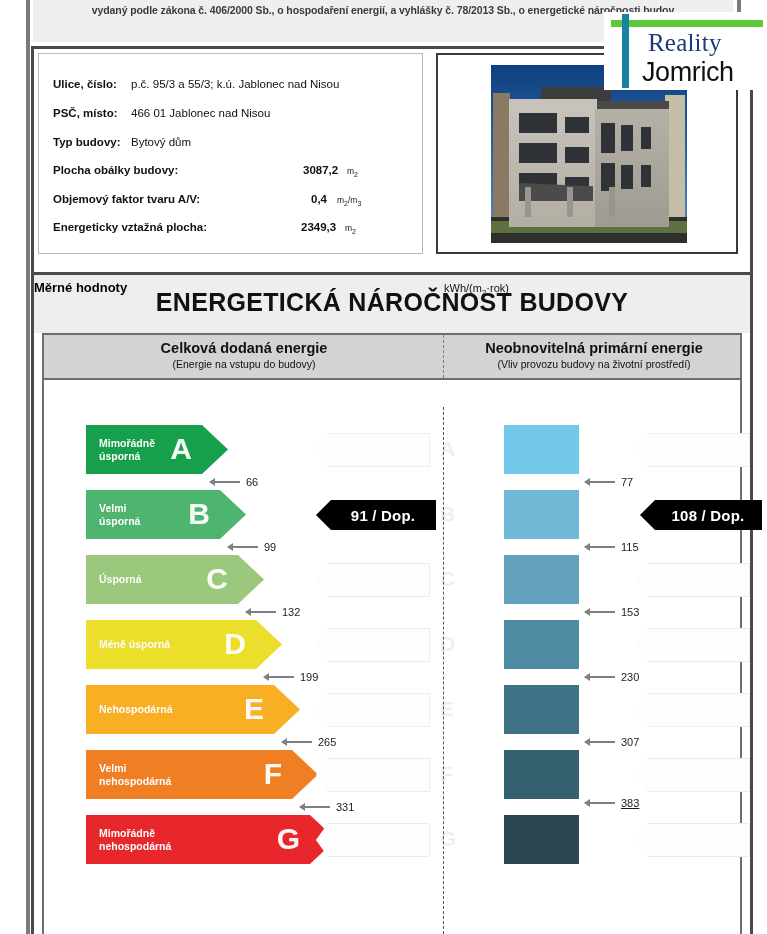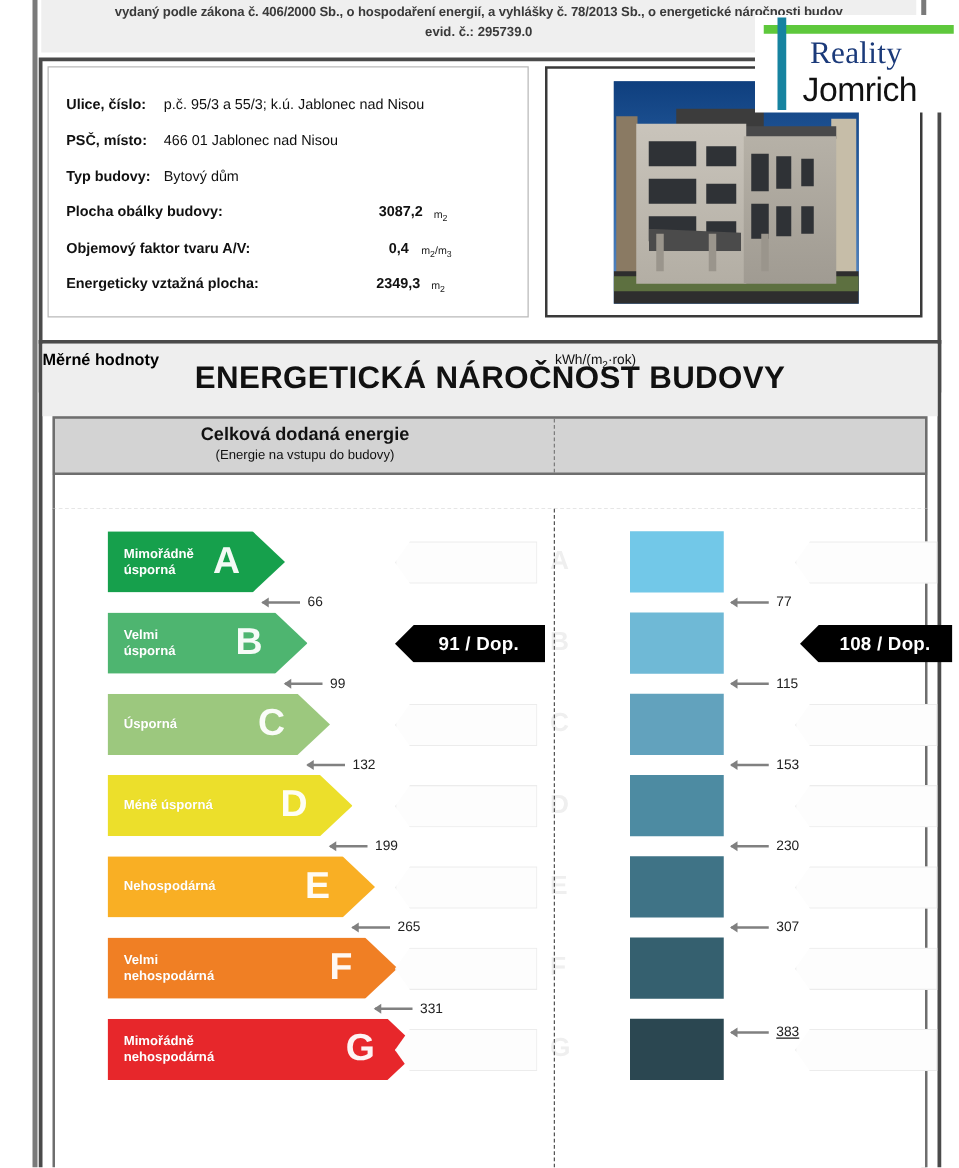--- a/index.html
+++ b/index.html
@@ -179,21 +179,20 @@
 </head>
 <body>
 
 <div id="page">
 
   <div class="rail left"></div>
   <div class="rail right"></div>
 
   <div id="topband"></div>
   <div id="lawline">vydaný podle zákona č. 406/2000 Sb., o hospodaření energií, a vyhlášky č. 78/2013 Sb., o energetické náročnosti budov</div>
-  <div id="evidline">evid. č.: 295739.0</div>
 
   <div id="idbox">
     <div id="idinner">
         <div class="row" style="top: 24px;"><span class="rlabel">Ulice, číslo:</span><span class="rval" style="left: 78px; top: 0px;">p.č. 95/3 a 55/3; k.ú. Jablonec nad Nisou</span></div>
         <div class="row" style="top: 53px;"><span class="rlabel">PSČ, místo:</span><span class="rval" style="left: 78px; top: 0px;">466 01  Jablonec nad Nisou</span></div>
         <div class="row" style="top: 82px;"><span class="rlabel">Typ budovy:</span><span class="rval" style="left: 78px; top: 0px;">Bytový dům</span></div>
         <div class="row" style="top: 110px;"><span class="rlabel">Plocha obálky budovy:</span><span class="rval b" style="left: 250px; top: 0px;">3087,2</span><span class="unit" style="position: absolute; left: 294px; top: 2px;">m<sub>2</sub></span></div>
         <div class="row" style="top: 139px;"><span class="rlabel">Objemový faktor tvaru A/V:</span><span class="rval b" style="left: 258px; top: 0px;">0,4</span><span class="unit" style="position: absolute; left: 284px; top: 2px;">m<sub>2</sub>/m<sub>3</sub></span></div>
         <div class="row" style="top: 167px;"><span class="rlabel">Energeticky vztažná plocha:</span><span class="rval b" style="left: 248px; top: 0px;">2349,3</span><span class="unit" style="position: absolute; left: 292px; top: 2px;">m<sub>2</sub></span></div>
       </div>
@@ -238,20 +237,24 @@
 
   <div id="mainbox">
     <div id="titlebar"></div>
     <div id="maintitle">ENERGETICKÁ NÁROČNOST BUDOVY</div>
 
     <div id="colhead">
         <div class="colh" style="left: 0px; width: 400px;">
           <div class="big">Celková dodaná energie</div>
           <div class="small">(Energie na vstupu do budovy)</div>
         </div>
+        <div class="colh" style="left: 402px; width: 296px;">
+          <div class="big">Neobnovitelná primární energie</div>
+          <div class="small">(Vliv provozu budovy na životní prostředí)</div>
+        </div>
       </div>
     <div id="colhdiv"></div>
 
     <div id="unitrow"></div>
     <div id="unitlabel">Měrné hodnoty</div>
     <div id="unitval">kWh/(m<sub>2</sub>·rok)</div>
     <div id="udash"></div>
 
     <div id="chartbody">
         <div class="scalebar" style="left: 18px; top: 18px; width: 142px; background: rgb(22, 160, 76);">
@@ -342,21 +345,21 @@
           <span class="num">153</span>
         </div>
         <div class="bound" style="left: 541px; top: 264px;">
           <span class="arr"></span>
           <span class="num">230</span>
         </div>
         <div class="bound" style="left: 541px; top: 329px;">
           <span class="arr"></span>
           <span class="num">307</span>
         </div>
-        <div class="bound" style="left: 541px; top: 413px; text-decoration: underline;">
+        <div class="bound" style="left: 541px; top: 390px; text-decoration: underline;">
           <span class="arr"></span>
           <span class="num">383</span>
         </div>
         <div class="ph" style="left: 592px; top: 26px;"></div>
         <div class="badge" style="left: 596px; top: 93px; width: 122px;">
           <span>108 / Dop.</span>
         </div>
         <div class="ph" style="left: 592px; top: 156px;"></div>
         <div class="ph" style="left: 592px; top: 221px;"></div>
         <div class="ph" style="left: 592px; top: 286px;"></div>

